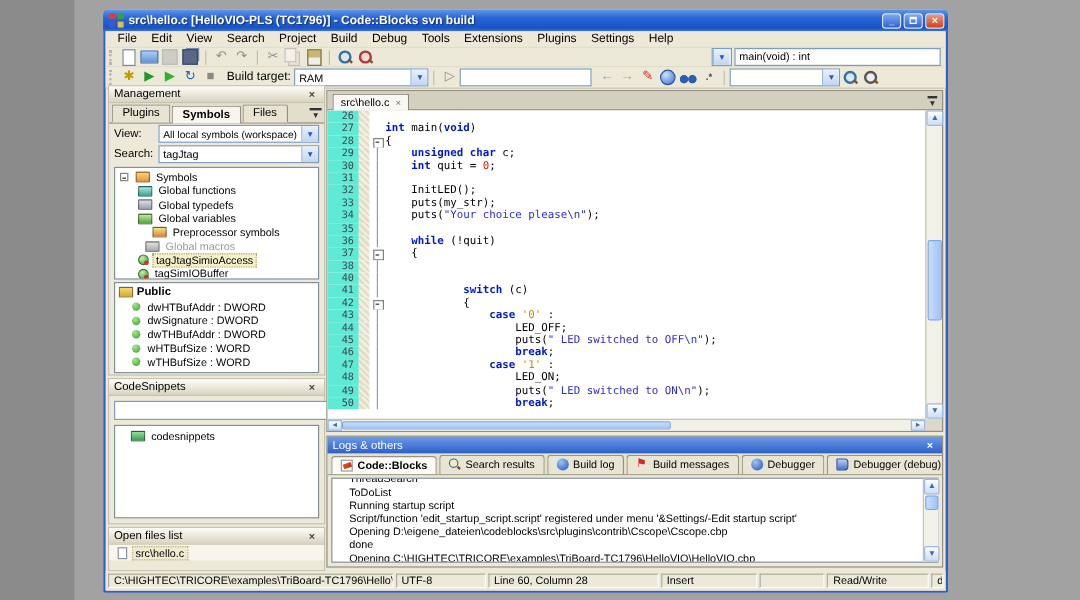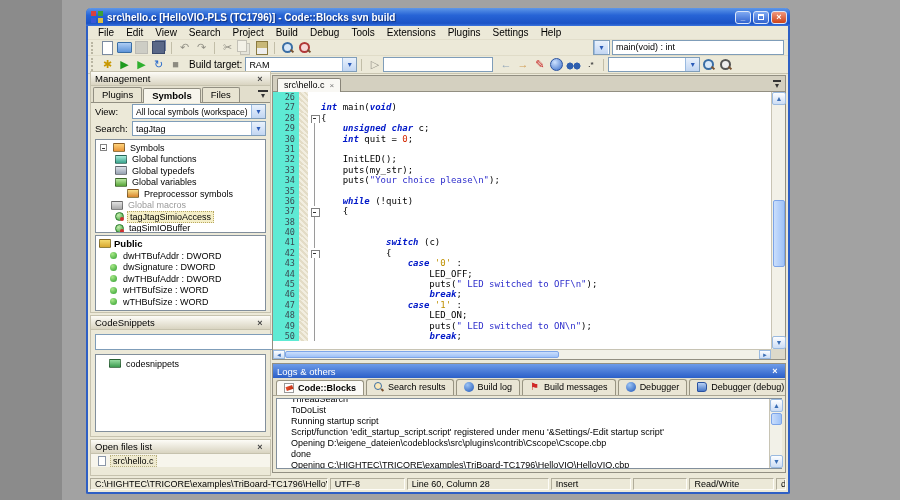--- a/index.html
+++ b/index.html
@@ -127,21 +127,21 @@
   .codewrap { position:absolute; left:0; top:16px; right:14px; bottom:10px; background:#fff; overflow:hidden;
     font-family:"DejaVu Sans Mono", monospace; font-size:9px; }
   .cl { display:flex; height:10.4px; line-height:10.4px; white-space:pre; }
   .cl .ln { width:26px; text-align:right; padding-right:4px; background:#5eead4; color:#3A4A52; font-size:8.5px; flex:0 0 auto; }
   .cl .hz { width:9px; flex:0 0 auto; background:repeating-linear-gradient(45deg,#F2EEE0 0 2px,#E3DCC6 2px 4px); }
   .cl .fd { width:13px; flex:0 0 auto; position:relative; background:#fff; }
   .cl .fd.f-l::before { content:""; position:absolute; left:6px; top:0; bottom:0; width:1px; background:#9A9A9A; }
   .cl .fd.f-m::before { content:""; position:absolute; left:3px; top:2px; width:7px; height:7px; border:1px solid #808080; background:#fff; }
   .cl .fd.f-m::after { content:""; position:absolute; left:5px; top:5.5px; width:3px; height:1px; background:#333; }
   .cl .ct { flex:1; }
-  .tk-kw { color:#0018C8; font-weight:bold;font-style:italic; }
+  .tk-kw { color:#0018C8; font-weight:bold; }
   .tk-str { color:#2E2ECC; }
   .tk-num { color:#D42800; }
   .tk-chr { color:#BE9000; }
   .vscroll { position:absolute; right:0; top:16px; bottom:10px; width:14px; background:#F2F1E8; border-left:1px solid #C8C4B4; }
   .sarr { position:absolute; left:0; width:14px; height:13px; background:linear-gradient(#FDFEFF,#CCDDF5); border:1px solid #9ABAE0;
     color:#3A6EB5; font-size:7px; text-align:center; line-height:12px; border-radius:2px; }
   .sarr.up { top:0; } .sarr.dn { bottom:0; }
   .vthumb { position:absolute; left:1px; width:12px; background:linear-gradient(90deg,#CADEFC,#9EC2F8); border:1px solid #7DA5E8; border-radius:2px; }
   .ev { top:42%; height:26%; }
   .hscroll { position:absolute; left:0; right:14px; bottom:0; height:10px; background:#F2F1E8; border-top:1px solid #C8C4B4; }
@@ -311,21 +311,21 @@
             <span class="tlab">Global typedefs</span>
           </div>
           <div class="trow" style="padding-left: 16px;">
             <span class="ti ti-var"></span>
             <span class="tlab">Global variables</span>
           </div>
           <div class="trow" style="padding-left: 28px;">
             <span class="ti ti-prep"></span>
             <span class="tlab">Preprocessor symbols</span>
           </div>
-          <div class="trow muted" style="padding-left: 12px;">
+          <div class="trow muted" style="padding-left: 22px;">
             <span class="ti ti-macro"></span>
             <span class="tlab">Global macros</span>
           </div>
           <div class="trow sel" style="padding-left: 16px;">
             <span class="ti ti-struct"></span>
             <span class="tlab">tagJtagSimioAccess</span>
           </div>
           <div class="trow" style="padding-left: 16px;">
             <span class="ti ti-struct"></span>
             <span class="tlab">tagSimIOBuffer</span>

